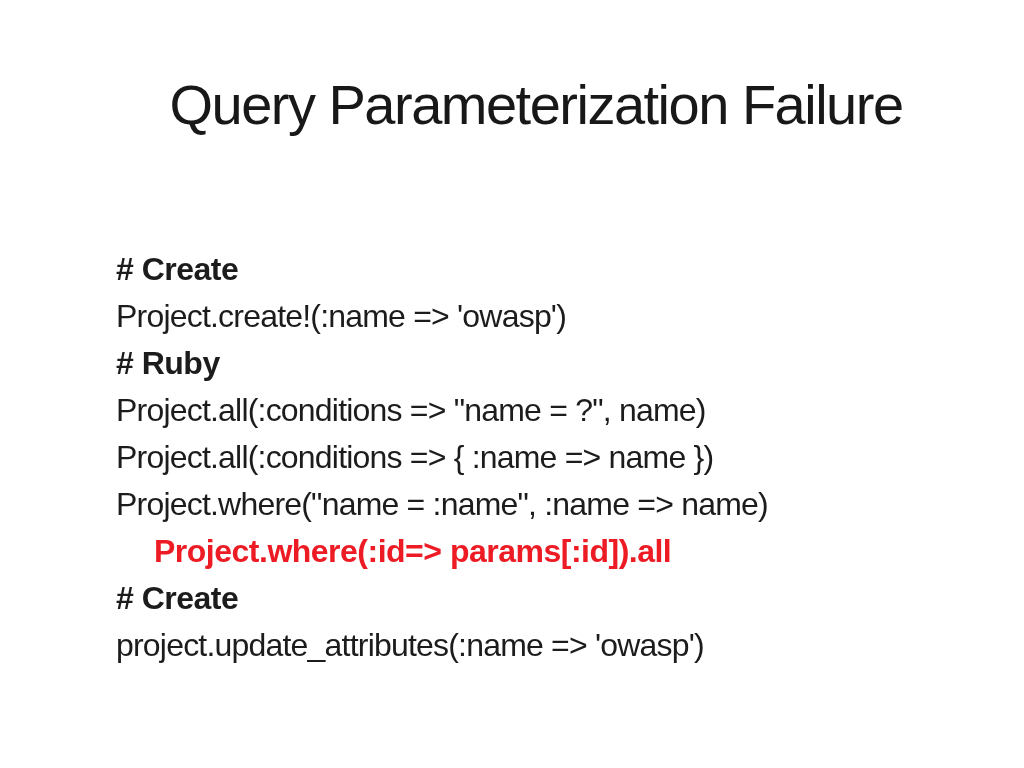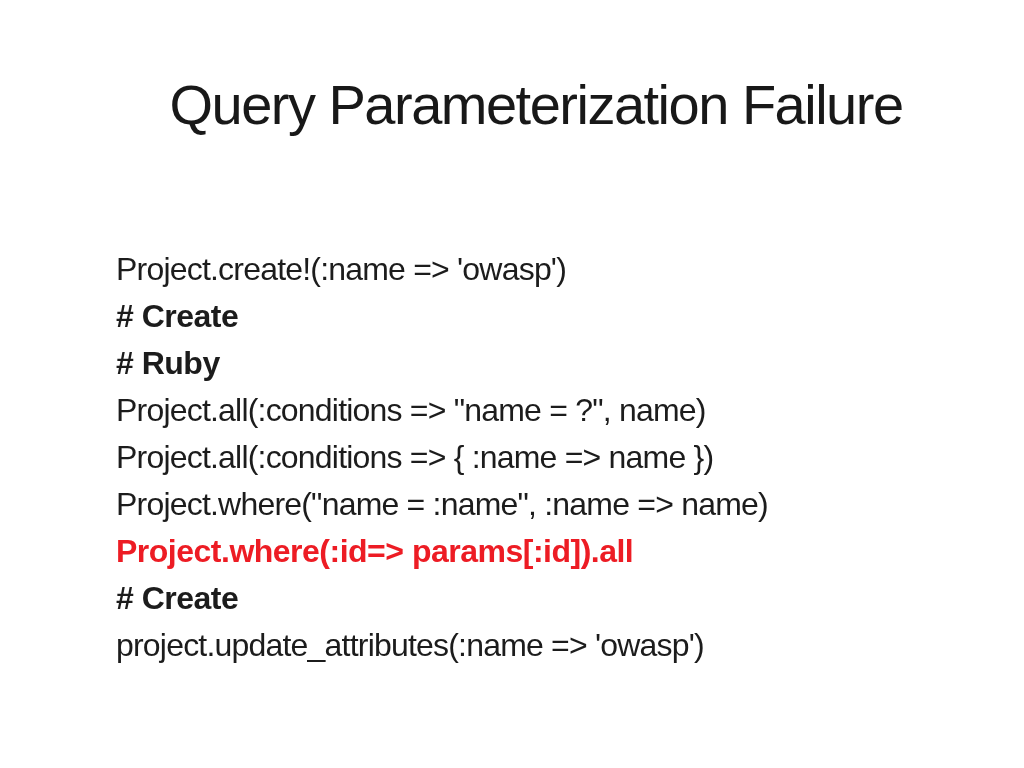--- a/index.html
+++ b/index.html
@@ -45,35 +45,36 @@
     white-space: pre;
   }
   .code-line.comment-bold {
     font-weight: 700;
     letter-spacing: -0.5px;
   }
   .code-line.code-red-bold {
     font-weight: 700;
     color: #ed1c24;
     letter-spacing: -0.5px;
+    margin-left: 38px;
   }
 </style>
 </head>
 <body>
 
 <div class="slide">
 
   <div class="slide-title">
     <div>Query Parameterization Failure</div>
   </div>
 
   <div class="code-block">
 
-  <div class="code-line code">Project.create!(:name =&gt; 'owasp')</div>
-      <div class="code-line comment-bold"># Create</div>
+  <div class="code-line comment-bold"># Create</div>
+      <div class="code-line code">Project.create!(:name =&gt; 'owasp')</div>
       <div class="code-line comment-bold"># Ruby</div>
       <div class="code-line code">Project.all(:conditions =&gt; "name = ?", name)</div>
       <div class="code-line code">Project.all(:conditions =&gt; { :name =&gt; name })</div>
       <div class="code-line code">Project.where("name = :name", :name =&gt; name)</div>
       <div class="code-line code-red-bold">Project.where(:id=&gt; params[:id]).all</div>
       <div class="code-line comment-bold"># Create</div>
       <div class="code-line code">project.update_attributes(:name =&gt; 'owasp')</div>
     </div>
 
 </div>

